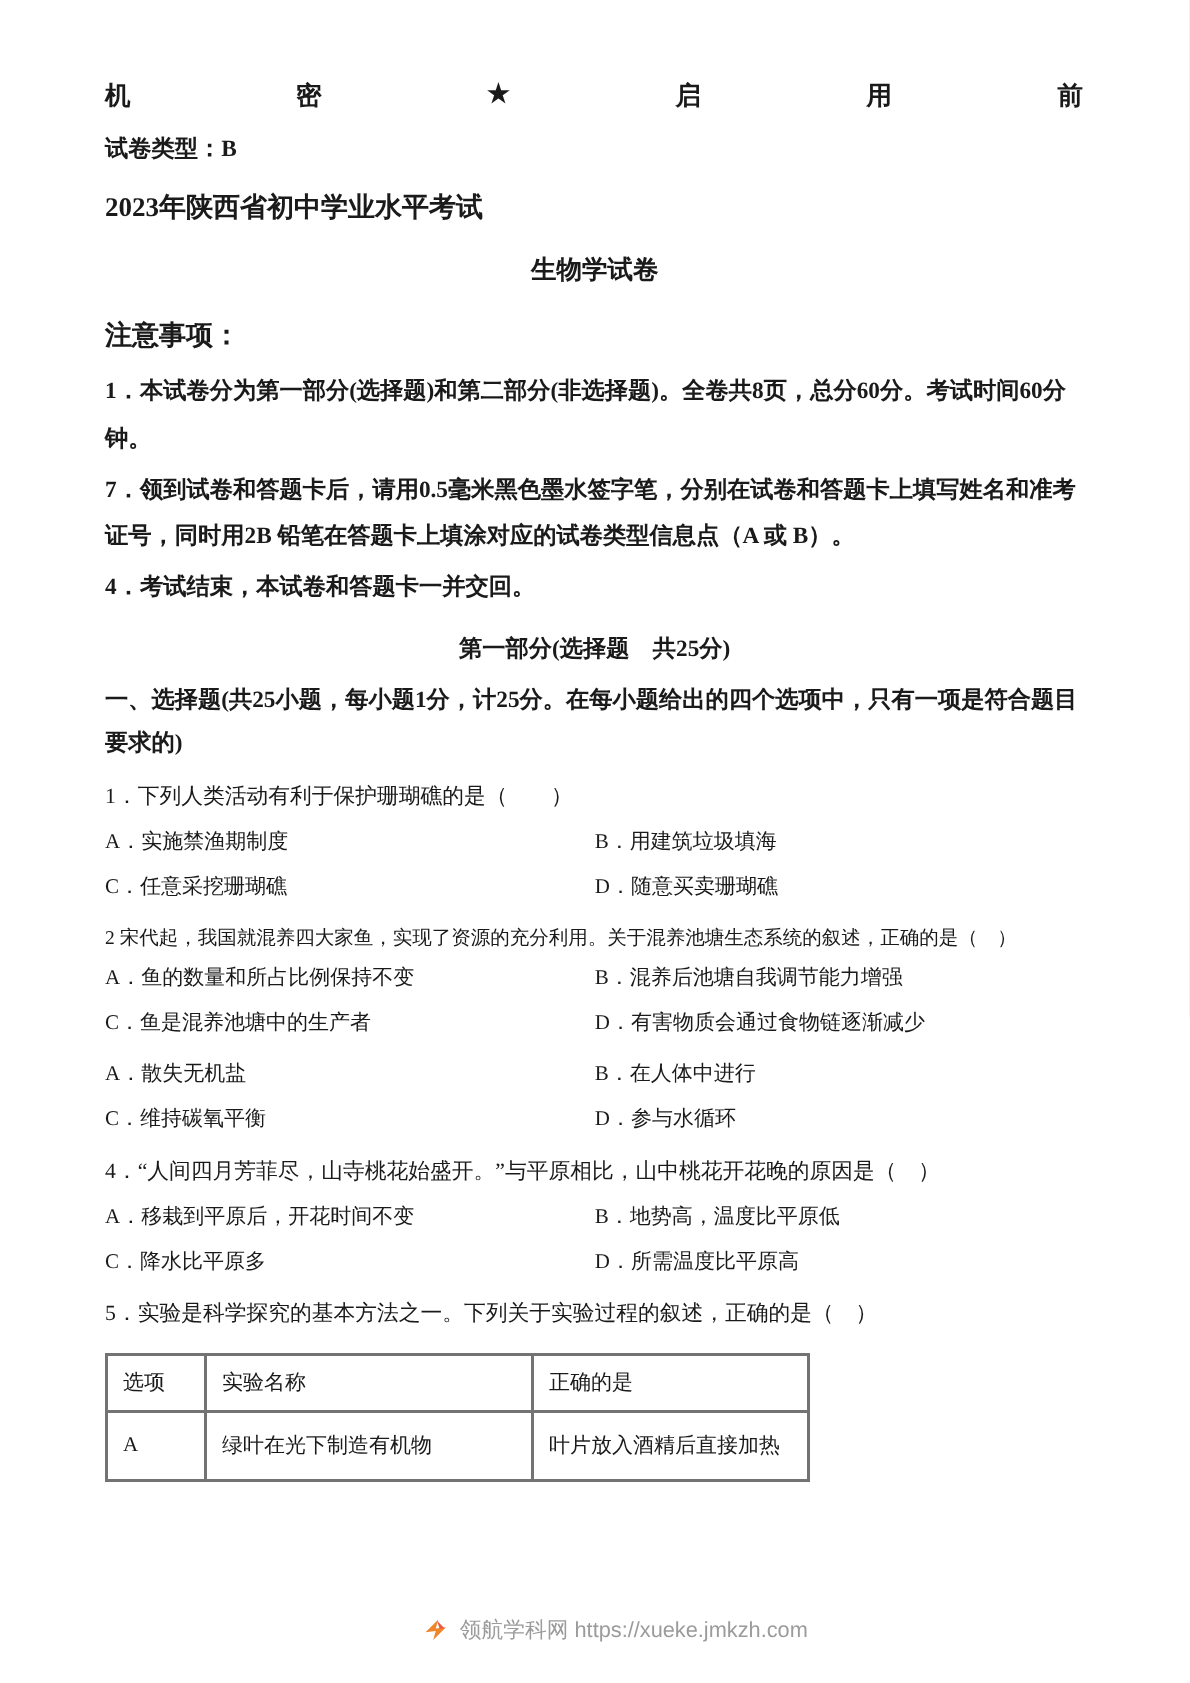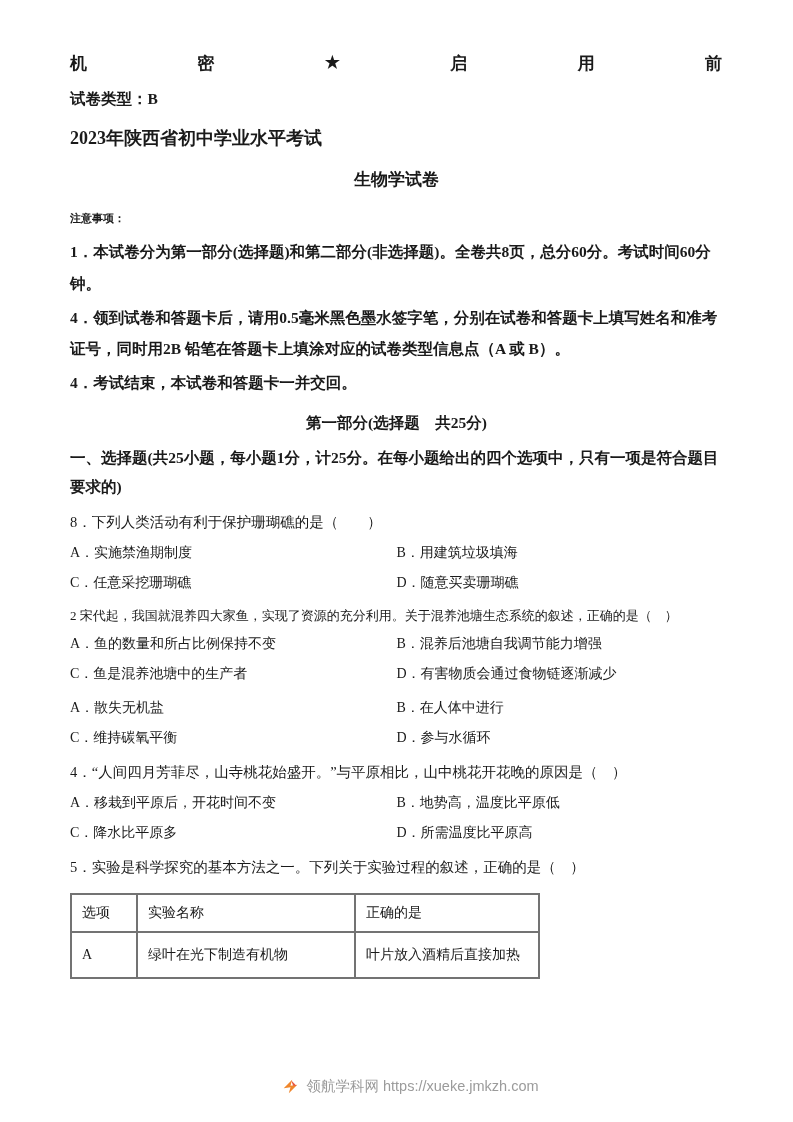--- a/index.html
+++ b/index.html
@@ -18,21 +18,21 @@
   .secrecy-row {
     display:flex; justify-content:space-between;
     font-weight:bold; font-size:17px; letter-spacing:1px;
     margin-bottom:14px;
   }
   .paper-type { font-weight:bold; font-size:15.5px; margin-bottom:16px; }
 
   .title { font-weight:bold; font-size:18px; margin:8px 0 18px 0; }
   .subtitle { text-align:center; font-weight:bold; font-size:17px; margin:0 0 20px 0; }
 
-  .notice-heading { font-weight:bold; font-size:11px; margin:6px 0 10px 0; }
+  .notice-heading { font-weight:bold; font-size:18px; margin:6px 0 10px 0; }
   .notice-item { font-weight:bold; font-size:15.5px; line-height:2.05; margin:0 0 2px 0; }
 
   .part-heading { text-align:center; font-weight:bold; font-size:15.5px; margin:14px 0 10px 0; }
   .instructions { font-weight:bold; font-size:15.5px; line-height:1.85; margin:0 0 6px 0; }
 
   .question { margin:0 0 4px 0; }
   .stem { font-size:14.5px; line-height:2.1; }
   .stem.small { font-size:13px; }
   .opts {
     display:grid; grid-template-columns:1fr 1fr;
@@ -82,28 +82,28 @@
       <span>前</span>
     </div>
 
     <div class="paper-type">试卷类型：B</div>
 
     <div class="title">2023年陕西省初中学业水平考试</div>
     <div class="subtitle">生物学试卷</div>
 
     <div class="notice-heading">注意事项：</div>
     <div class="notice-item">1．本试卷分为第一部分(选择题)和第二部分(非选择题)。全卷共8页，总分60分。考试时间60分钟。</div>
-    <div class="notice-item">4．领到试卷和答题卡后，请用0.5毫米黑色墨水签字笔，分别在试卷和答题卡上填写姓名和准考证号，同时用2B 铅笔在答题卡上填涂对应的试卷类型信息点（A 或 B）。</div>
+    <div class="notice-item">7．领到试卷和答题卡后，请用0.5毫米黑色墨水签字笔，分别在试卷和答题卡上填写姓名和准考证号，同时用2B 铅笔在答题卡上填涂对应的试卷类型信息点（A 或 B）。</div>
     <div class="notice-item">4．考试结束，本试卷和答题卡一并交回。</div>
 
     <div class="part-heading">第一部分(选择题　共25分)</div>
     <div class="instructions">一、选择题(共25小题，每小题1分，计25分。在每小题给出的四个选项中，只有一项是符合题目要求的)</div>
 
     <div class="question">
-      <div class="stem">8．下列人类活动有利于保护珊瑚礁的是（　　）</div>
+      <div class="stem">1．下列人类活动有利于保护珊瑚礁的是（　　）</div>
       <div class="opts">
         <span class="opt">A．实施禁渔期制度</span>
         <span class="opt">B．用建筑垃圾填海</span>
       </div>
       <div class="opts">
         <span class="opt">C．任意采挖珊瑚礁</span>
         <span class="opt">D．随意买卖珊瑚礁</span>
       </div>
     </div>
 

